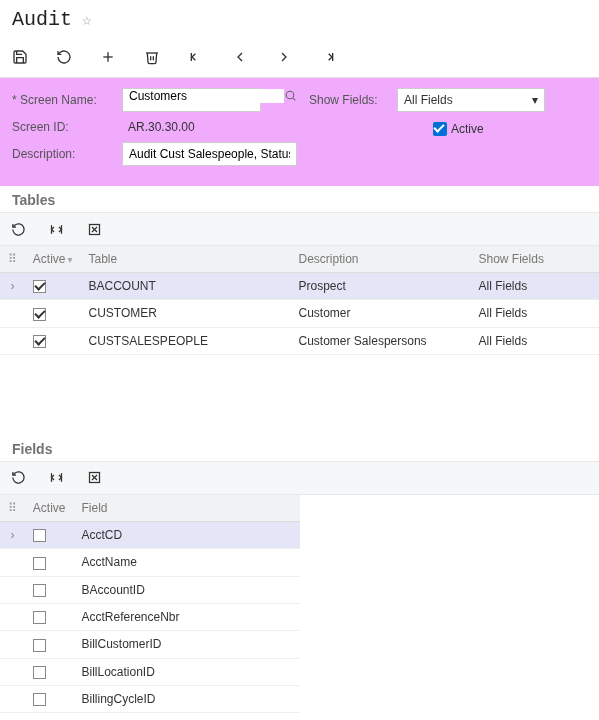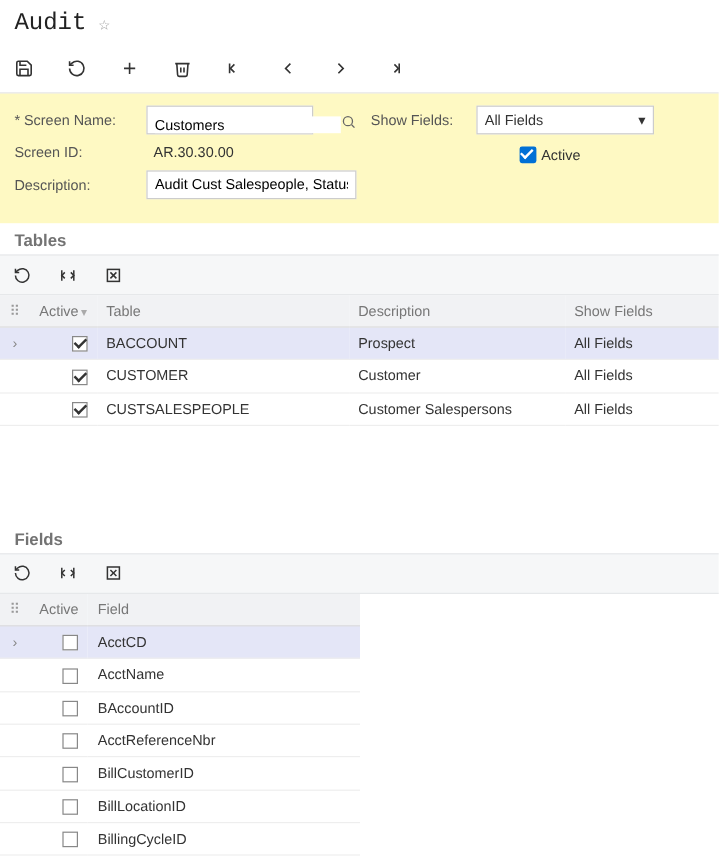--- a/index.html
+++ b/index.html
@@ -10,47 +10,47 @@
   .title { font-size: 20px; font-weight: 400; color: #222; margin-right: 10px; }
   .star { color: #999; font-size: 16px; cursor: pointer; }
   
   
   .toolbar { display: flex; align-items: center; padding: 6px 8px; gap: 20px; }
   .toolbar .tbtn { width: 24px; height: 24px; display: flex; align-items: center; justify-content: center; cursor: pointer; color: #333; }
   .toolbar .tbtn svg { width: 16px; height: 16px; }
   .divider { border-top: 1px solid #e0e0e0; margin-top: 2px; }
   
   
-  .form { background: #fef9c3; padding: 10px 12px 14px; }
+  .form { background: #f0abfc; padding: 10px 12px 14px; }
   .form-row { display: flex; align-items: center; margin-bottom: 6px; }
   .form-label { width: 110px; font-size: 12px; color: #555; }
   .required::before { content: "* "; }
   .form-input { background: #fff; border: 1px solid #ccc; height: 24px; padding: 0 6px; font-size: 12px; }
-  .search-input { width: 139px; position: relative; display: flex; align-items: flex-end; }
+  .search-input { width: 139px; position: relative; display: flex; align-items: flex-start; }
   .search-input input { border: none; outline: none; flex: 1; font-size: 12px; }
   .search-input .mag { color: #666; }
   .form-text { font-size: 12px; color: #333; padding-left: 6px; }
   .form-col2 { margin-left: 48px; display: flex; align-items: center; }
   .form-col2 .form-label { width: 88px; }
   .select-wrap { background: #fff; border: 1px solid #ccc; height: 24px; width: 148px; display: flex; align-items: center; justify-content: space-between; padding: 0 6px; }
   .chk-active { display: flex; align-items: center; gap: 4px; margin-left: 88px; margin-top: 4px; }
   .chk-blue { width: 14px; height: 14px; background: #0070d6; border-radius: 2px; position: relative; }
   .chk-blue::after { content: ""; position: absolute; left: 3px; top: 0px; width: 4px; height: 8px; border: solid #fff; border-width: 0 2px 2px 0; transform: rotate(45deg); }
   
   
   .section-title { font-size: 14px; font-weight: 700; color: #737373; padding: 6px 12px 4px; }
   .section-toolbar { background: #f6f7f8; border-top: 1px solid #e6e8ea; border-bottom: 1px solid #e6e8ea; padding: 6px 8px; display: flex; align-items: center; gap: 18px; }
   .section-toolbar .tbtn { width: 20px; height: 20px; display: flex; align-items: center; justify-content: center; cursor: pointer; color: #333; }
   
   
   .grid { width: 100%; border-collapse: collapse; }
   .grid th { background: #f1f2f4; text-align: left; font-weight: 400; color: #777; font-size: 12px; padding: 6px 8px; border-bottom: 1px solid #ddd; }
   .grid td { padding: 6px 8px; border-bottom: 1px solid #eee; font-size: 12px; }
   .grid .sel-col { width: 20px; text-align: center; color: #999; }
-  .grid .chk-col { width: 48px; text-align: right; }
+  .grid .chk-col { width: 48px; text-align: left; }
   .grid .row-selected { background: #e4e6f7; }
   .grid .row-caret { color: #888; }
   .chk-outline { display: inline-block; width: 13px; height: 13px; border: 1px solid #888; background: #fff; position: relative; vertical-align: middle; }
   .chk-outline.checked::after { content: ""; position: absolute; left: 3px; top: -1px; width: 4px; height: 8px; border: solid #333; border-width: 0 2px 2px 0; transform: rotate(45deg); }
   .filter-icon { color: #aaa; font-size: 10px; margin-left: 2px; }
   
   .tables-grid .col-table { width: 210px; }
   .tables-grid .col-desc { width: 180px; }
   .fields-grid { width: 300px; }
   .fields-grid .col-field { }

